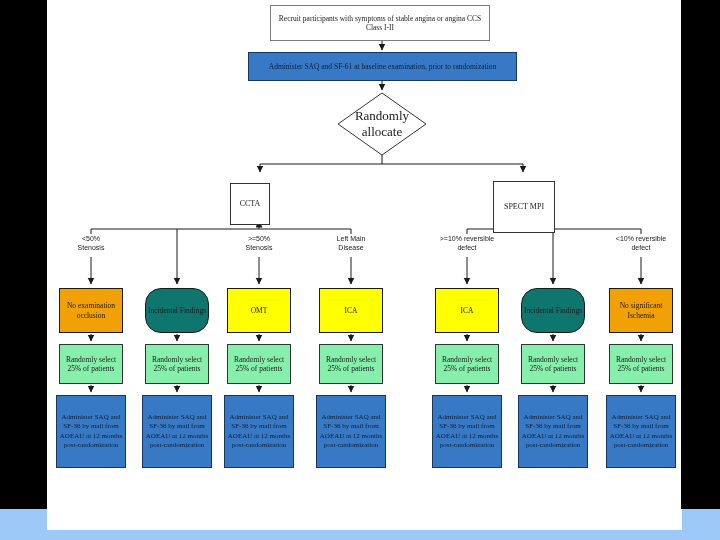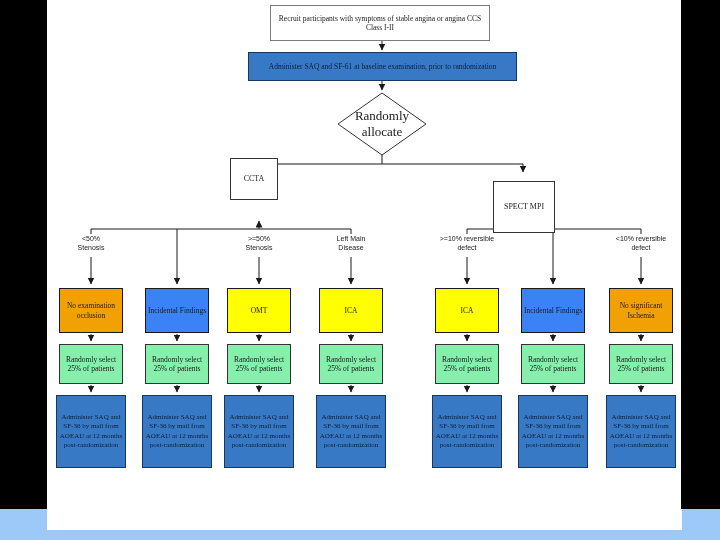--- a/index.html
+++ b/index.html
@@ -18,21 +18,21 @@
     display:flex;align-items:center;justify-content:center;
     text-align:center;line-height:1.25;font-family:Liberation Serif, serif;
   }
   .recruit{border:1px solid #7a7a7a;background:#fff;font-size:7.5px;padding:1px 6px;}
   .bluebox{background:#3879C6;border:1.5px solid #17375E;color:#0d1f33;font-size:7.5px;padding:1px 4px;}
   .diamond-label{font-size:13px;line-height:1.2;}
   .modality{border:1px solid #333;background:#fff;font-size:8px;}
   .branch-label{position:absolute;font-size:7px;line-height:1.3;text-align:center;white-space:pre-line;}
   .outcome{border:1.5px solid #1a1a1a;font-size:7.5px;padding:1px;}
   .outcome-orange{background:#F2A104;}
-  .outcome-purple{background:#3b82f6;}
+  .outcome-purple{background:#0f766e;border-radius:16px;}
   .outcome-yellow{background:#FFFF00;}
   .selectbox{border:1px solid #333;background:#86efac;font-size:7.5px;padding:1px;}
   .adminbox{background:#3879C6;border:1.5px solid #17375E;color:#0d1f33;font-size:7px;line-height:1.3;padding:1px;}
 </style>
 </head>
 <body>
 
 <div class="canvas"></div>
 
 <svg class="connectors" viewBox="0 0 720 540" xmlns="http://www.w3.org/2000/svg">
@@ -92,21 +92,21 @@
 </div>
 
 <div class="node bluebox" style="left:248px;top:52px;width:269px;height:29px">
   <span>Administer SAQ and SF-61 at baseline examination, prior to randomization</span>
 </div>
 
 <div class="node diamond-label" style="left:344px;top:110px;width:76px;height:28px">
   <span>Randomly allocate</span>
 </div>
 
-<div class="node modality" style="left:230px;top:158px;width:48px;height:42px">
+<div class="node modality" style="left:230px;top:183px;width:40px;height:42px">
   <span>CCTA</span>
 </div>
 
 <div class="node modality" style="left:493px;top:181px;width:62px;height:52px">
   <span>SPECT MPI</span>
 </div>
 
 <div class="branch-label" style="left:51px;top:234px;width:80px">&lt;50%
 Stenosis</div>
 <div class="branch-label" style="left:219px;top:234px;width:80px">&gt;=50%

